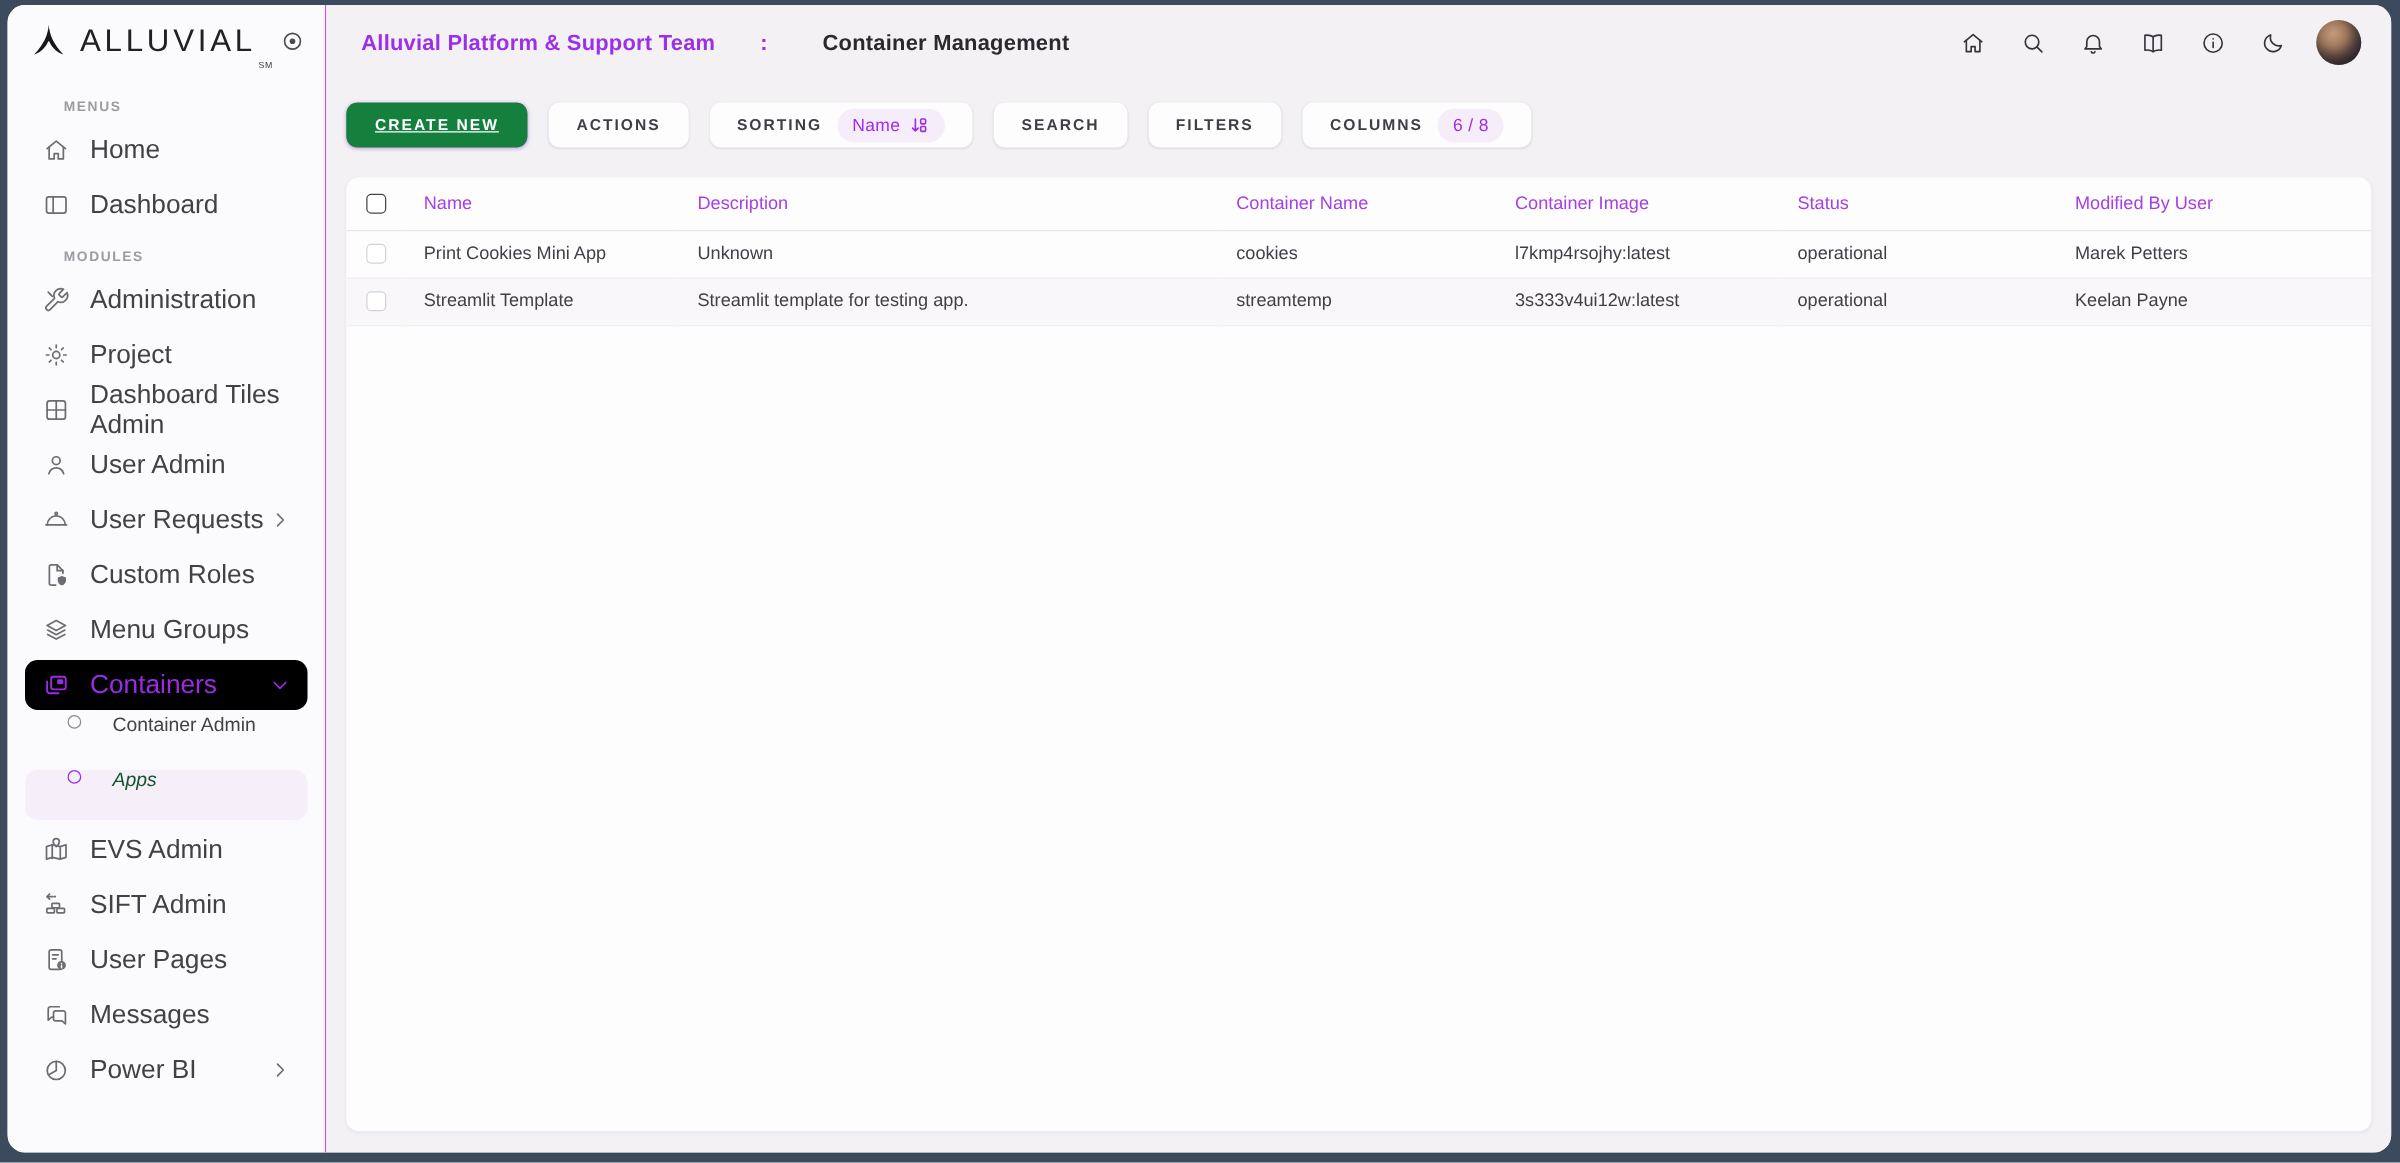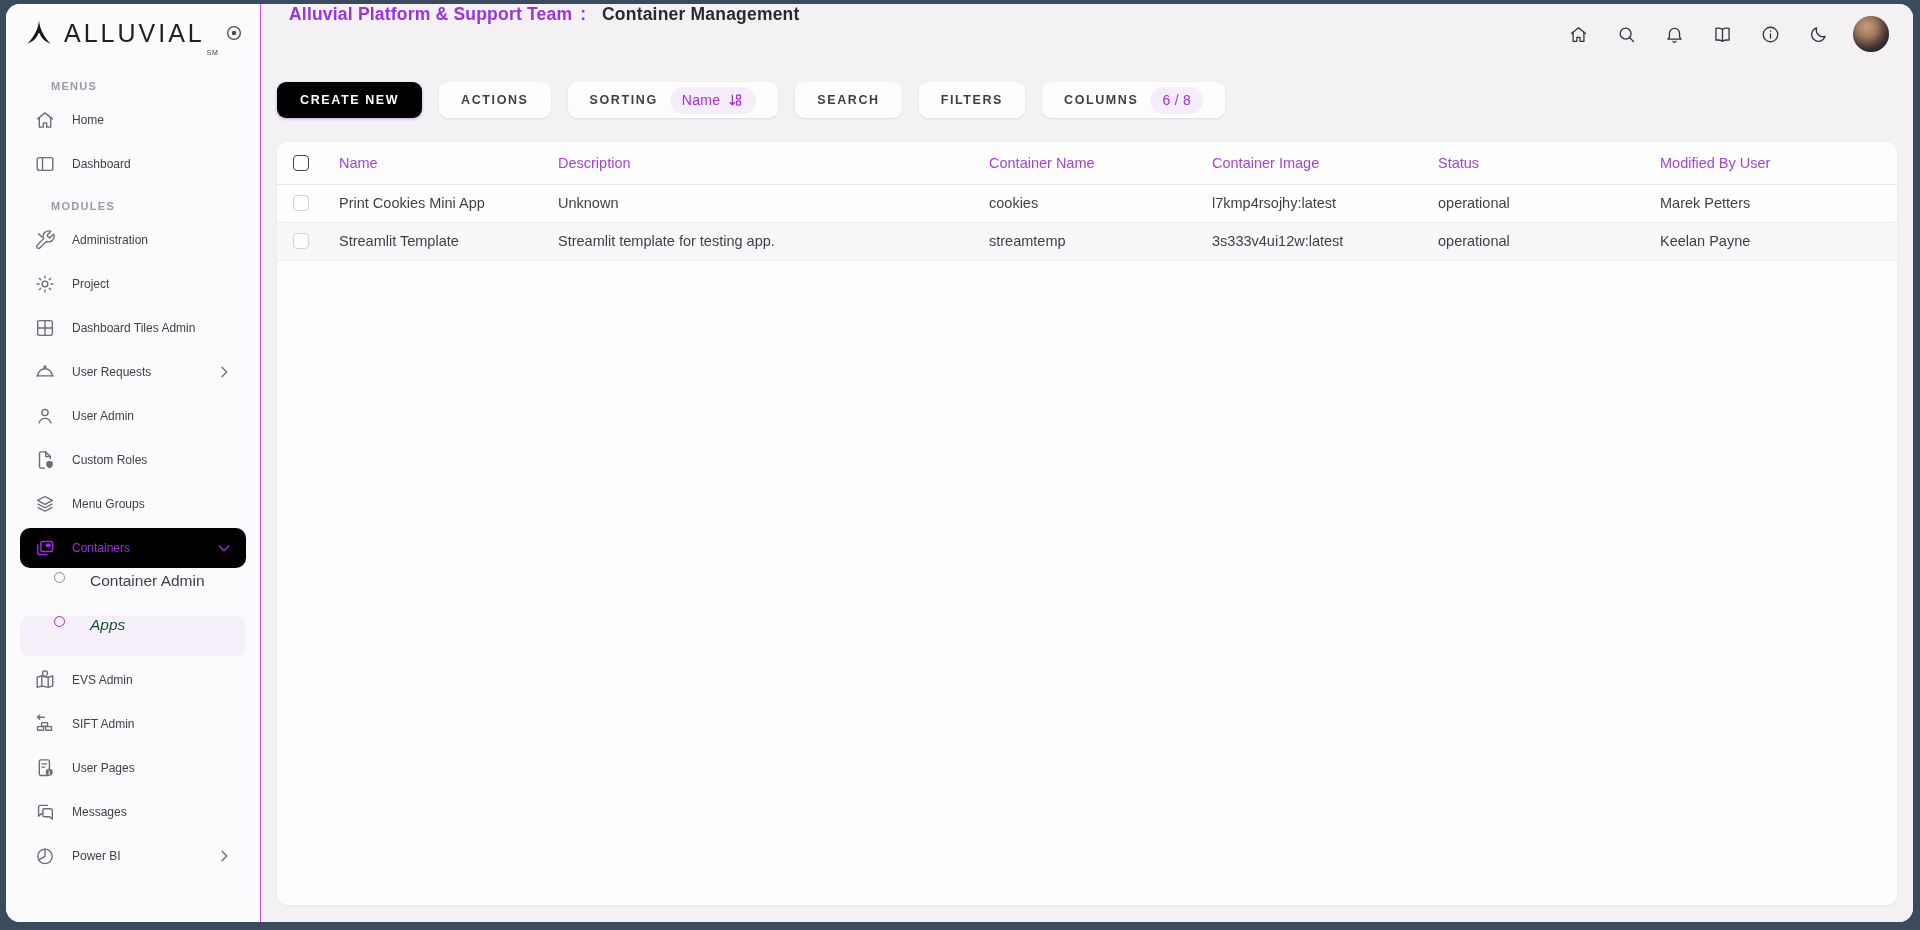--- a/index.html
+++ b/index.html
@@ -19,50 +19,50 @@
   .side-header .spacer { flex:1; }
   .target-btn { width:20px; height:20px; color:#4c4c52; cursor:pointer; }
 
   .side-nav { padding:12px 8px 0; flex:1; overflow:hidden; }
   .nav-label { margin:6px 0 6px 37px; height:14px; font-size:11px; font-weight:700;
                letter-spacing:1.3px; color:#9B9BA3; }
   .nav-label.later { margin-top:16px; }
   .nav-item { height:40px; margin:4px 6px; border-radius:10px; display:flex; align-items:center;
               padding:0 14px 0 14px; cursor:pointer; color:#46464D; }
   .nav-item .ic { width:22px; height:22px; color:#6C6C74; flex:0 0 22px; }
-  .nav-item .lbl { font-size:12px; margin-left:16px; color:#414148; }
+  .nav-item .lbl { font-size:21px; margin-left:16px; color:#414148; }
   .nav-item .chev { margin-left:auto; width:16px; height:16px; color:#6C6C74; }
   .nav-item.active { background:#000000; }
   .nav-item.active .ic, .nav-item.active .lbl, .nav-item.active .chev { color:#9C2BE5; }
   .nav-sub { height:40px; margin:4px 6px; border-radius:10px; display:flex; align-items:flex-start;
              padding:0 14px 0 34px; cursor:pointer; }
   .nav-sub .bullet { width:11px; height:11px; border-radius:50%; border:1.6px solid #8D8D95; flex:0 0 11px; }
   .nav-sub .lbl { font-size:15.5px; margin-left:25px; color:#414148; }
   .nav-sub.selected { background:#F5EFFA; }
   .nav-sub.selected .bullet { border-color:#9C2BE5; }
   .nav-sub.selected .lbl { color:#14532d;font-style:italic; }
 
   
   .main { flex:1; background:#F3F1F4; display:flex; flex-direction:column; overflow:hidden; }
 
-  .topbar { height:60px; flex:0 0 60px; display:flex; padding:0 24px 0 28px; }
+  .topbar { height:60px; flex:0 0 60px; display:flex; align-items:center; padding:0 24px 0 28px;gap:28px; }
   .crumb { font-size:17.5px; font-weight:700; color:#9B30E8; letter-spacing:.2px; }
   .crumb-sep { font-size:17.5px; font-weight:700; color:#9B30E8; margin:0 8px 0 8px; }
   .page-title { font-size:17.5px; font-weight:700; color:#29292e; margin-left:8px; letter-spacing:.2px; }
   .top-icons { margin-left:auto; display:flex; align-items:center; }
   .tico { width:21px; height:21px; color:#33333a; margin-left:27px; cursor:pointer; }
   .avatar { width:36px; height:36px; border-radius:50%; margin-left:24px; cursor:pointer;
             background:radial-gradient(circle at 38% 30%, #c49a7c 0%, #a37b5f 30%, #6b5142 55%, #3b3230 78%, #2c2a2e 100%);
             box-shadow:inset -4px -6px 10px rgba(20,20,40,.45); }
 
   .toolbar { margin:18px 16px 0 16px; display:flex; align-items:center; }
   .btn { height:36px; display:inline-flex; align-items:center; border-radius:9px; background:#FEFDFE;
          box-shadow:0 1px 2px rgba(40,30,70,.10); padding:0 22px; margin-right:17px; cursor:pointer;
          font-size:12.5px; font-weight:600; letter-spacing:1.6px; color:#3E3E45; white-space:nowrap; }
-  .btn.primary { background:#000000; color:#fff; padding:11px 23px; box-shadow:0 1px 3px rgba(120,20,200,.35); }
+  .btn.primary { background:#15803d; color:#fff; padding:11px 23px; box-shadow:0 1px 3px rgba(120,20,200,.35);text-decoration:underline; }
   .pill { height:27px; display:inline-flex; align-items:center; background:#F6EDFB; color:#A32BE8;
           border-radius:14px; padding:0 12px; margin-left:12px; font-size:14px; font-weight:500;
           letter-spacing:.3px; }
   .pill .sort-ic { width:17px; height:17px; margin-left:7px; color:#9C2BE5; }
 
   
   .card { margin:24px 16px 0 16px; height:763px; background:#FEFDFE; border-radius:10px;
           box-shadow:0 1px 3px rgba(40,30,70,.06); overflow:hidden; }
   table { width:100%; border-collapse:collapse; table-layout:fixed; }
   th { height:42px; text-align:left; font-size:14.5px; font-weight:400; color:#A540E2;
@@ -130,35 +130,35 @@
       </div>
       <div class="nav-item">
         <svg class="ic" viewBox="0 0 24 24" fill="none" stroke="currentColor" stroke-width="1.5" stroke-linecap="round" stroke-linejoin="round">
             <rect x="4" y="4" width="16" height="16" rx="2.2"></rect>
             <path d="M12 4v16M4 12h16"></path>
           </svg>
         <span class="lbl">Dashboard Tiles Admin</span>
       </div>
       <div class="nav-item">
         <svg class="ic" viewBox="0 0 24 24" fill="none" stroke="currentColor" stroke-width="1.5" stroke-linecap="round" stroke-linejoin="round">
+            <circle cx="12" cy="8.2" r="3.4"></circle>
+            <path d="M5.5 19.6c1.2-3.4 3.8-5 6.5-5s5.3 1.6 6.5 5"></path>
+          </svg>
+        <span class="lbl">User Admin</span>
+      </div>
+      <div class="nav-item">
+        <svg class="ic" viewBox="0 0 24 24" fill="none" stroke="currentColor" stroke-width="1.5" stroke-linecap="round" stroke-linejoin="round">
             <path d="M4.2 16.2a7.8 7.8 0 0 1 15.6 0"></path>
             <path d="M3 16.2h18"></path>
             <circle cx="12" cy="6.4" r="1"></circle>
           </svg>
         <span class="lbl">User Requests</span>
         <svg class="chev" viewBox="0 0 24 24" fill="none" stroke="currentColor" stroke-width="2" stroke-linecap="round" stroke-linejoin="round">
             <path d="M9 5l7 7-7 7"></path>
           </svg>
-      </div>
-      <div class="nav-item">
-        <svg class="ic" viewBox="0 0 24 24" fill="none" stroke="currentColor" stroke-width="1.5" stroke-linecap="round" stroke-linejoin="round">
-            <circle cx="12" cy="8.2" r="3.4"></circle>
-            <path d="M5.5 19.6c1.2-3.4 3.8-5 6.5-5s5.3 1.6 6.5 5"></path>
-          </svg>
-        <span class="lbl">User Admin</span>
       </div>
       <div class="nav-item">
         <svg class="ic" viewBox="0 0 24 24" fill="none" stroke="currentColor" stroke-width="1.5" stroke-linecap="round" stroke-linejoin="round">
             <path d="M12.8 3.2H7.6A1.6 1.6 0 0 0 6 4.8v14.4a1.6 1.6 0 0 0 1.6 1.6h3.9"></path>
             <path d="M12.8 3.2l5 5v2.3"></path>
             <path d="M12.8 3.2v5h5"></path>
             <path d="M16.9 12.8l3.6 1.3v2.4c0 2.3-1.5 3.8-3.6 4.6-2.1-.8-3.6-2.3-3.6-4.6v-2.4z" fill="currentColor" stroke="none"></path>
           </svg>
         <span class="lbl">Custom Roles</span>
       </div>

